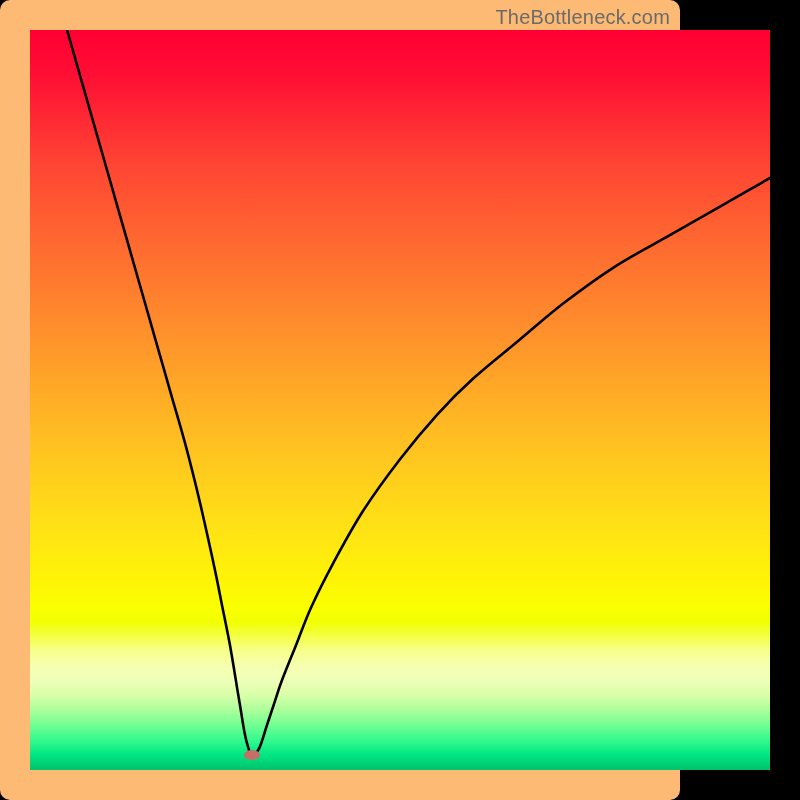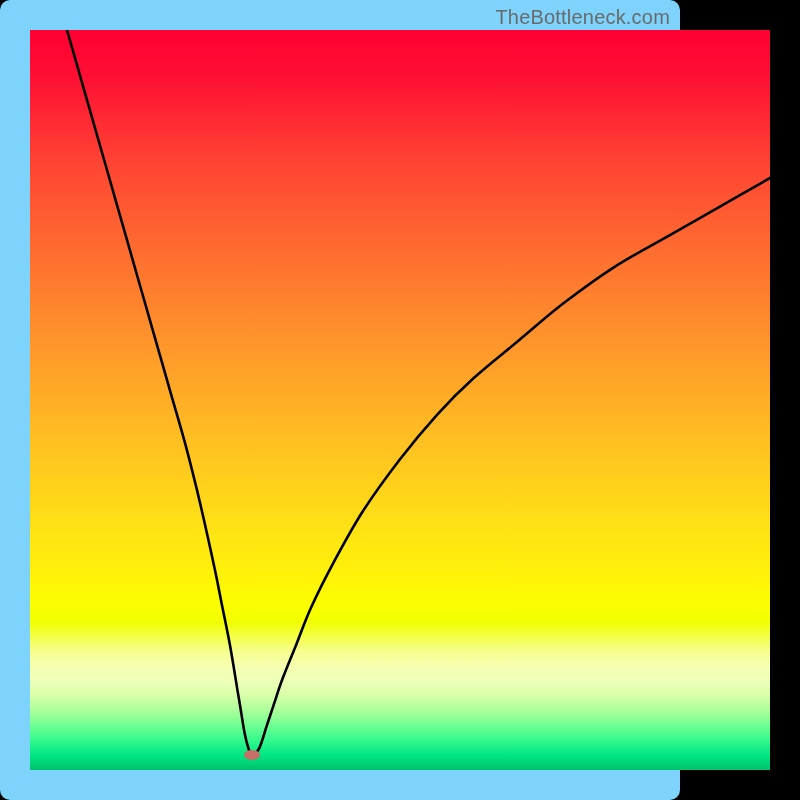--- a/index.html
+++ b/index.html
@@ -8,21 +8,21 @@
     width: 800px;
     height: 800px;
     overflow: hidden;
     background: #000;
     font-family: Arial, Helvetica, sans-serif;
   }
   .frame {
     position: relative;
     width: 680px;
     height: 800px;
-    background: #7dd3fc;
+    background: #fdba74;
     border-radius: 10px;
   }
   .plot-area {
     position: absolute;
     left: 30px;
     top: 30px;
     width: 740px;
     height: 740px;
     overflow: hidden;
   }

